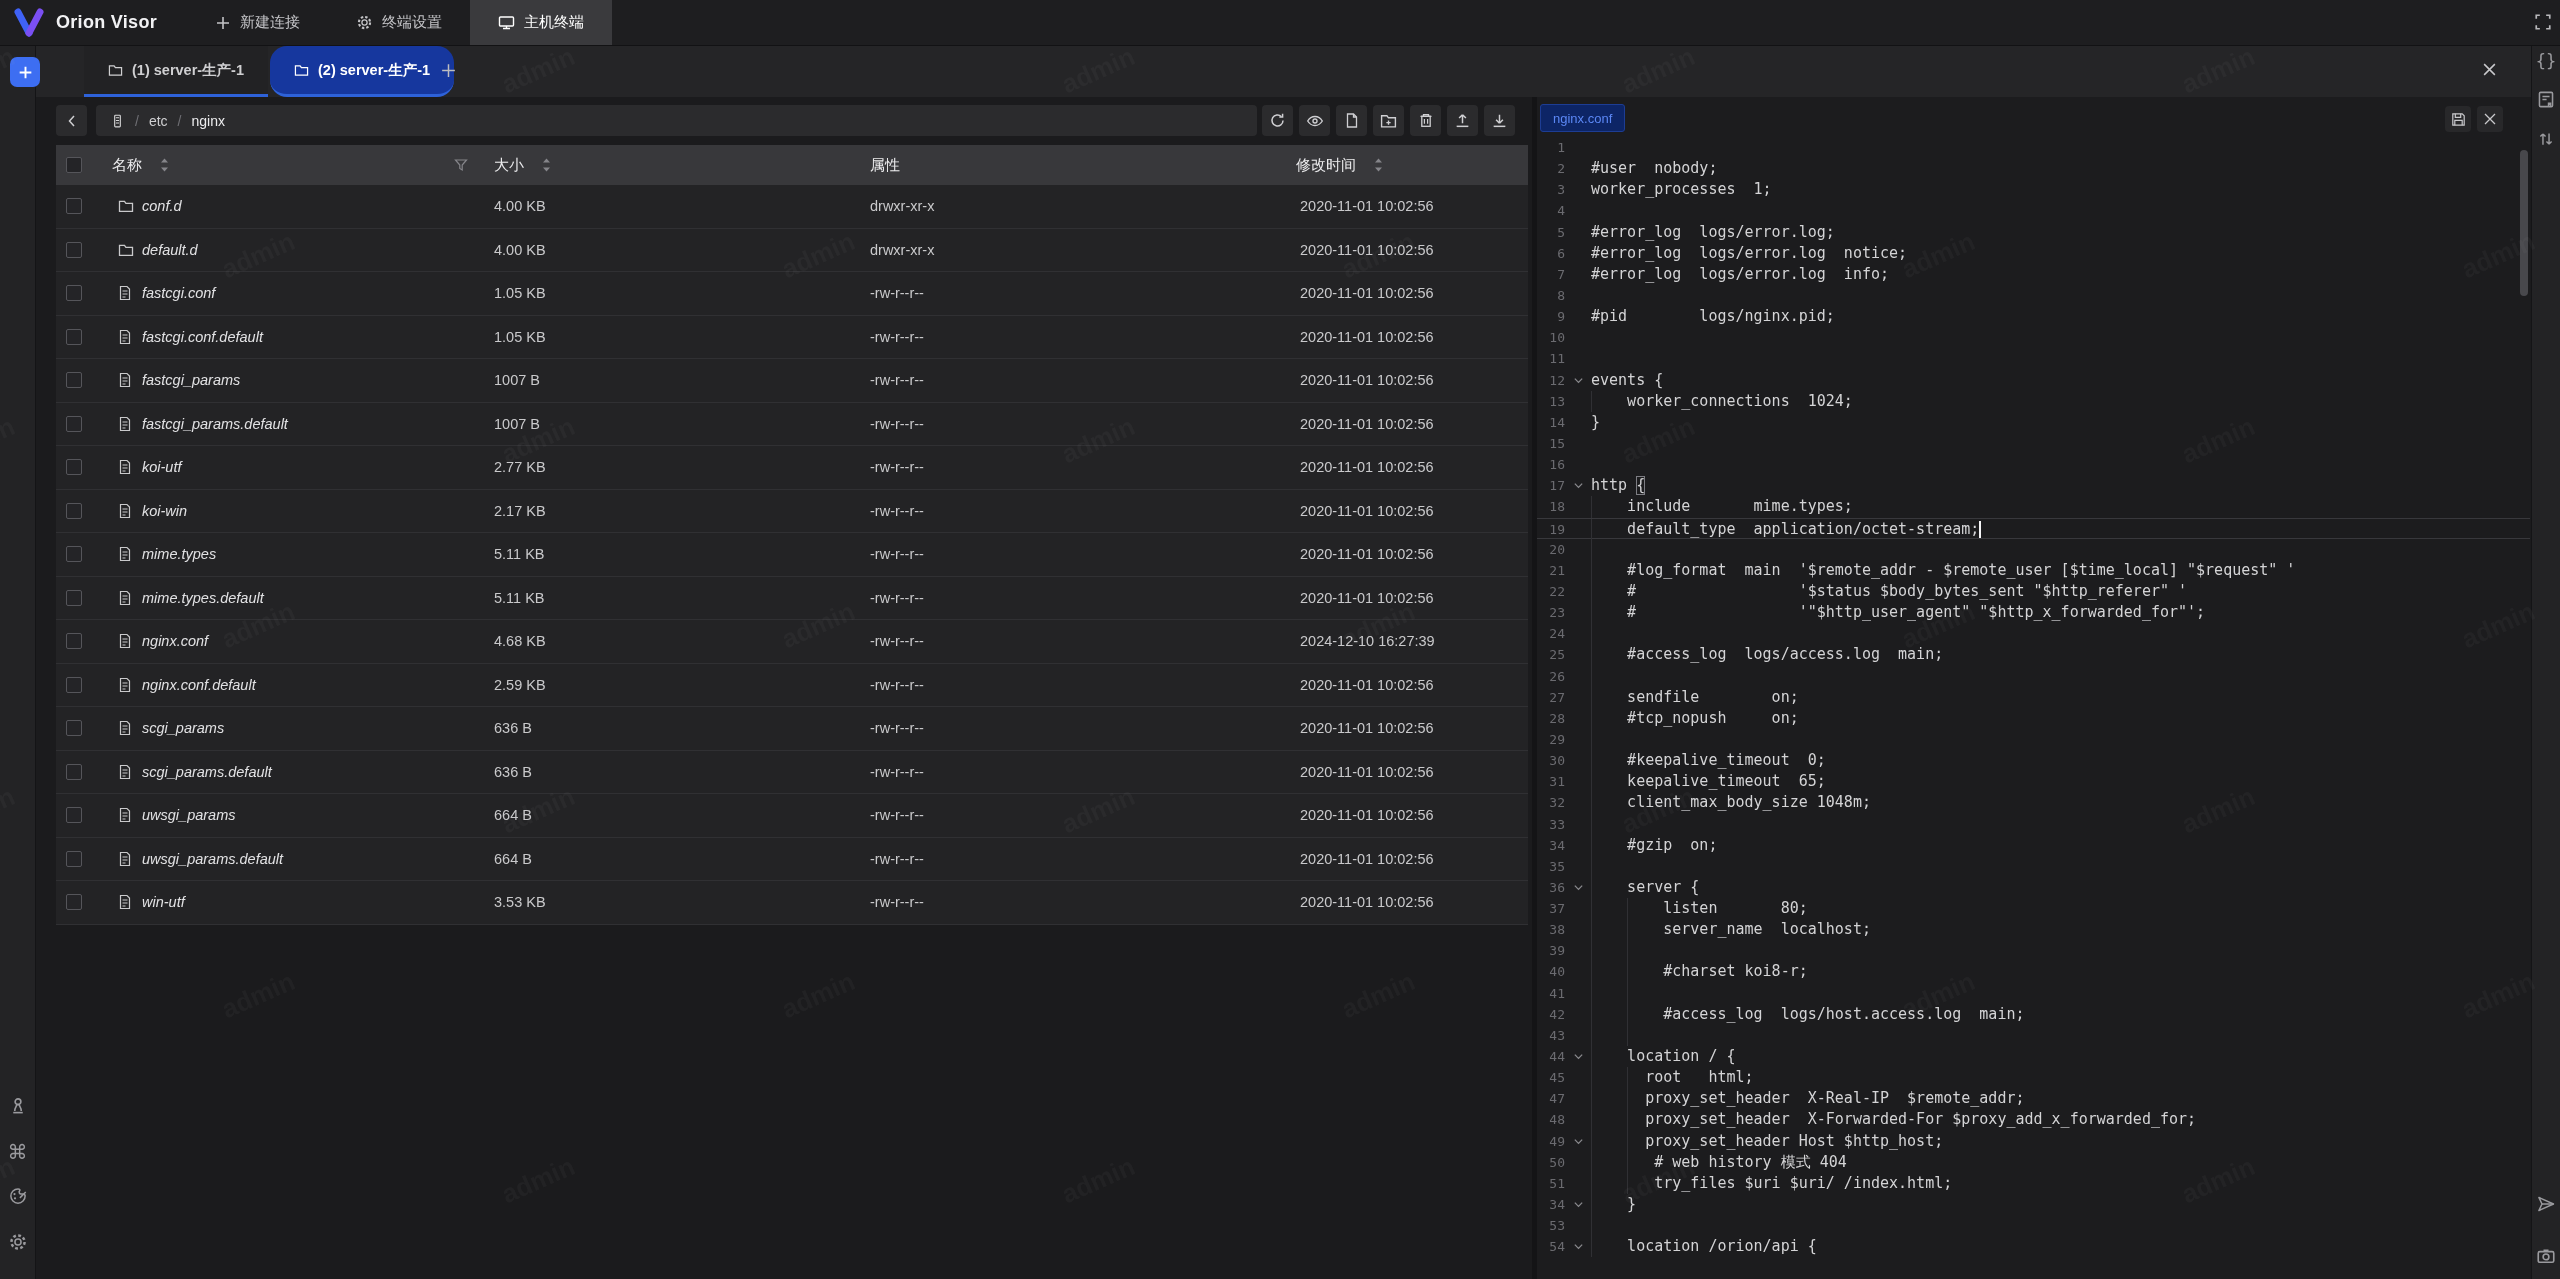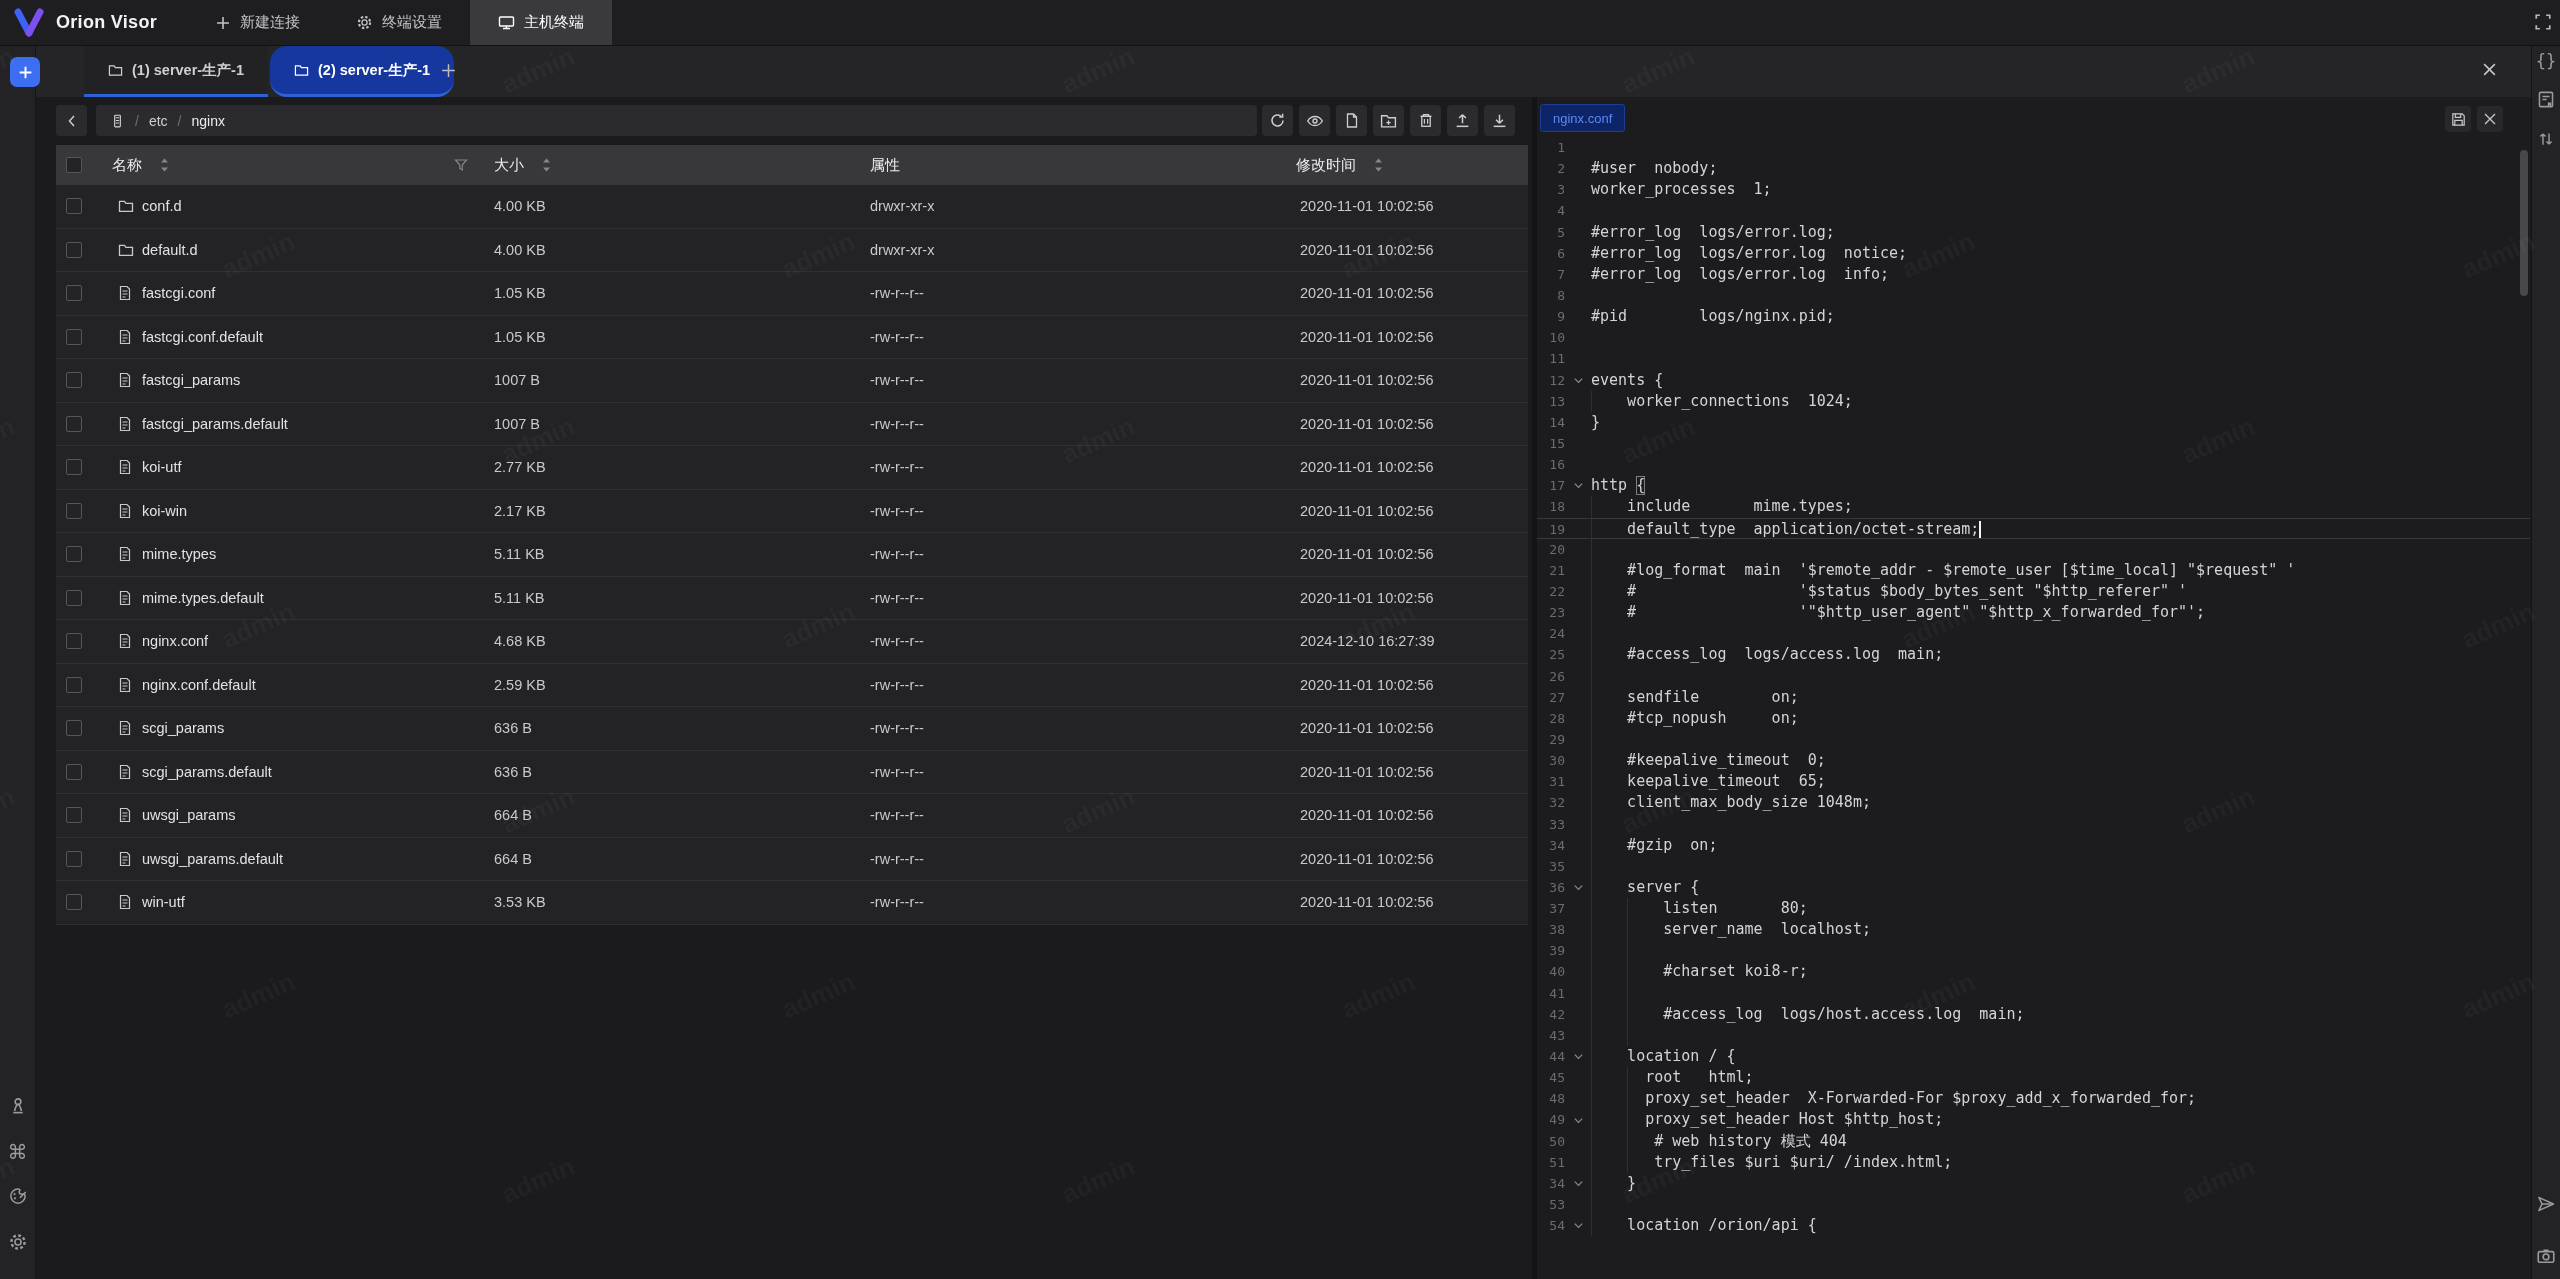--- a/index.html
+++ b/index.html
@@ -30,21 +30,21 @@
   .crumb-sep{color:#6f6f74;}
   .crumb{color:#cfcfd1;}
   .crumb.last{color:#ececee;}
   
   #thead{left:56px;top:145px;width:1472px;height:40px;background:#38383b;font-size:15px;color:#ececee;}
   #thead span,.frow span{position:absolute;top:50%;transform:translateY(-50%);white-space:nowrap;}
   .sort{color:#85858a;}
   #tbody{left:56px;top:185px;width:1472px;}
   .frow{position:relative;width:1472px;height:43.5px;background:#232325;border-bottom:1px solid #303033;box-sizing:border-box;font-size:14.5px;color:#c9c9cb;}
   .cb{width:14px;height:14px;border:1px solid #55555a;border-radius:2px;background:#242427;position:absolute;top:50%;transform:translateY(-50%);}
-  .fname{color:#e2e2e4;}
+  .fname{color:#e2e2e4;font-style:italic;}
   .ficon{color:#c9c9cb;}
   
   #divider{left:1532px;top:97px;width:5px;height:1182px;background:#141416;}
   #editor{left:1537px;top:97px;width:993px;height:1182px;background:#1c1c1e;overflow:hidden;}
   #etag{position:absolute;left:3px;top:7px;height:26px;padding:0 12px;background:#0d2566;border:1px solid #1d3d94;border-radius:3px;color:#5b87f5;font-size:13px;display:flex;align-items:center;}
   .ebtn{position:absolute;top:9px;width:26px;height:26px;display:flex;align-items:center;justify-content:center;color:#c9c9cc;background:#28282a;border-radius:4px;}
   #lines{position:absolute;left:0;top:40px;width:993px;}
   .cl{position:relative;height:21.15px;white-space:pre;}
   .cl.active{border-top:1px solid #38383c;border-bottom:1px solid #38383c;box-sizing:border-box;}
   .lnum{position:absolute;left:0;top:0;width:28px;text-align:right;font-family:"DejaVu Sans Mono",monospace;font-size:13px;line-height:21.15px;color:#6b6b70;}
@@ -562,20 +562,21 @@
         <div class="cl"><span class="lnum">38</span><span class="ctext">        server_name  localhost;<span class="guide" style="left: 0ch;"></span><span class="guide" style="left: 4ch;"></span></span></div>
         <div class="cl"><span class="lnum">39</span><span class="ctext"><span class="guide" style="left: 0ch;"></span><span class="guide" style="left: 4ch;"></span></span></div>
         <div class="cl"><span class="lnum">40</span><span class="ctext">        #charset koi8-r;<span class="guide" style="left: 0ch;"></span><span class="guide" style="left: 4ch;"></span></span></div>
         <div class="cl"><span class="lnum">41</span><span class="ctext"><span class="guide" style="left: 0ch;"></span><span class="guide" style="left: 4ch;"></span></span></div>
         <div class="cl"><span class="lnum">42</span><span class="ctext">        #access_log  logs/host.access.log  main;<span class="guide" style="left: 0ch;"></span><span class="guide" style="left: 4ch;"></span></span></div>
         <div class="cl"><span class="lnum">43</span><span class="ctext"><span class="guide" style="left: 0ch;"></span><span class="guide" style="left: 4ch;"></span></span></div>
         <div class="cl"><span class="lnum">44</span><span class="fold"><svg width="11" height="11" viewBox="0 0 12 12">
               <path d="M2 4l4 4 4-4" fill="none" stroke="currentColor" stroke-width="1.4"></path>
             </svg></span><span class="ctext">    location / {<span class="guide" style="left: 0ch;"></span></span></div>
         <div class="cl"><span class="lnum">45</span><span class="ctext">      root   html;<span class="guide" style="left: 0ch;"></span><span class="guide" style="left: 4ch;"></span></span></div>
+        <div class="cl"><span class="lnum">47</span><span class="ctext">      proxy_set_header  X-Real-IP  $remote_addr;<span class="guide" style="left: 0ch;"></span><span class="guide" style="left: 4ch;"></span></span></div>
         <div class="cl"><span class="lnum">48</span><span class="ctext">      proxy_set_header  X-Forwarded-For $proxy_add_x_forwarded_for;<span class="guide" style="left: 0ch;"></span><span class="guide" style="left: 4ch;"></span></span></div>
         <div class="cl"><span class="lnum">49</span><span class="fold"><svg width="11" height="11" viewBox="0 0 12 12">
               <path d="M2 4l4 4 4-4" fill="none" stroke="currentColor" stroke-width="1.4"></path>
             </svg></span><span class="ctext">      proxy_set_header Host $http_host;<span class="guide" style="left: 0ch;"></span><span class="guide" style="left: 4ch;"></span></span></div>
         <div class="cl"><span class="lnum">50</span><span class="ctext">       # web history 模式 404<span class="guide" style="left: 0ch;"></span><span class="guide" style="left: 4ch;"></span></span></div>
         <div class="cl"><span class="lnum">51</span><span class="ctext">       try_files $uri $uri/ /index.html;<span class="guide" style="left: 0ch;"></span><span class="guide" style="left: 4ch;"></span></span></div>
         <div class="cl"><span class="lnum">34</span><span class="fold"><svg width="11" height="11" viewBox="0 0 12 12">
               <path d="M2 4l4 4 4-4" fill="none" stroke="currentColor" stroke-width="1.4"></path>
             </svg></span><span class="ctext">    }<span class="guide" style="left: 0ch;"></span></span></div>
         <div class="cl"><span class="lnum">53</span><span class="ctext"><span class="guide" style="left: 0ch;"></span></span></div>

